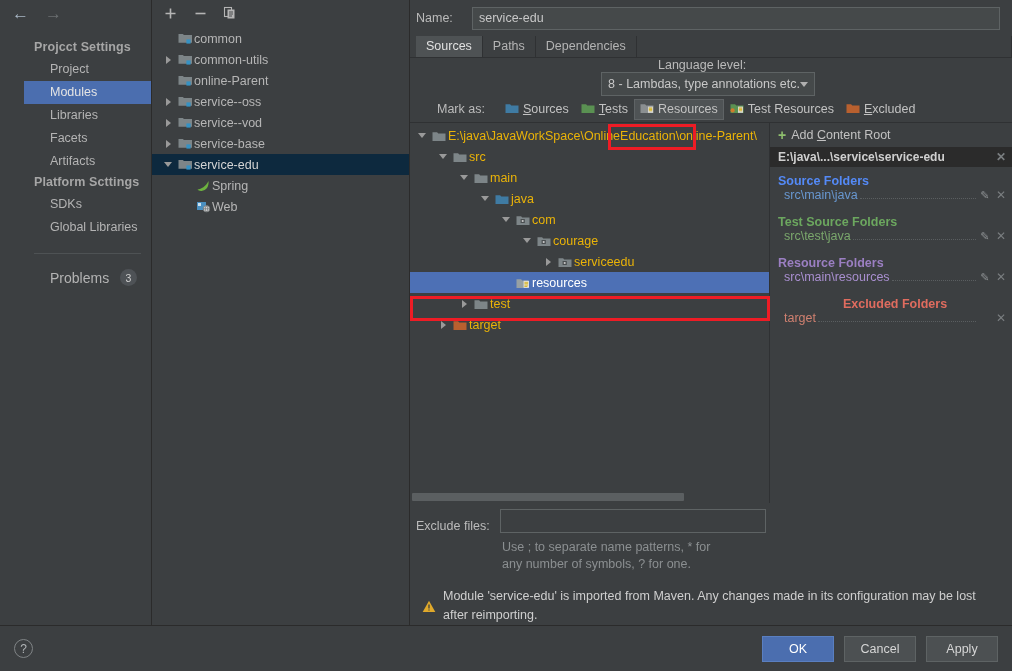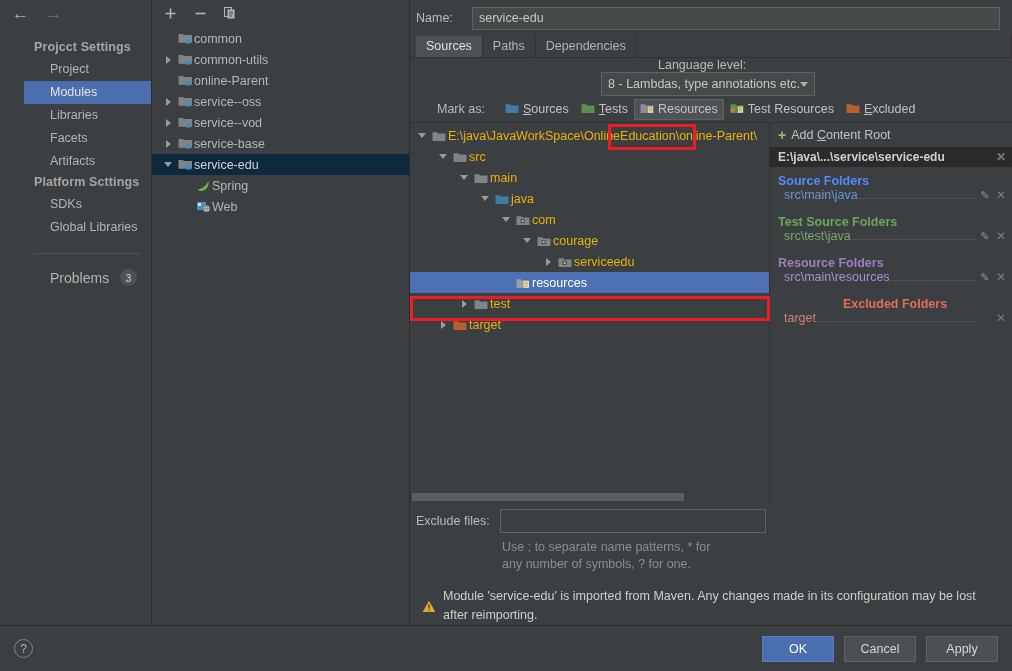--- a/index.html
+++ b/index.html
@@ -112,21 +112,21 @@
   .fr { display: flex; align-items: baseline; height: 20px; padding: 0 6px 0 14px; gap: 0; }
   .fr .nm { font-size: 12.5px; white-space: nowrap; }
   .fr .nm.src { color: #6897d0; }
   .fr .nm.test { color: #7aa76c; }
   .fr .nm.res { color: #a98fd0; }
   .fr .nm.exc { color: #d08070; }
   .fr .dots { flex: 1; border-bottom: 1px dotted #5a5e60; margin: 0 2px 3px 2px; min-width: 8px; }
   .pencil { width: 14px; text-align: center; color: #8a8e90; font-size: 11px; cursor: pointer; }
   .fr .xbtn { padding-left: 4px; }
 
-  .exclude-row { display: flex; align-items: center; padding: 6px 12px 0 6px; }
+  .exclude-row { display: flex; align-items: flex-end; padding: 6px 12px 0 6px; }
   .exclude-lbl { width: 84px; font-size: 12.5px; color: #bbbbbb; }
   .exclude-input { width: 266px; height: 24px; background: #3c3f41; border: 1px solid #5e6364; outline: none;
     color: #c8c8c8; font-family: "Liberation Sans", sans-serif; font-size: 12.5px; padding: 0 6px; }
   .exclude-hint { padding: 6px 0 0 92px; font-size: 12.5px; color: #8b8f91; line-height: 17px; max-width: 320px; }
 
   .warn { display: flex; gap: 7px; padding: 14px 22px 0 12px; }
   .warn-ico { flex: none; width: 14px; padding-top: 13px; }
   .warn-txt { font-size: 12.5px; color: #cfcfcf; line-height: 19px; }
 
   

